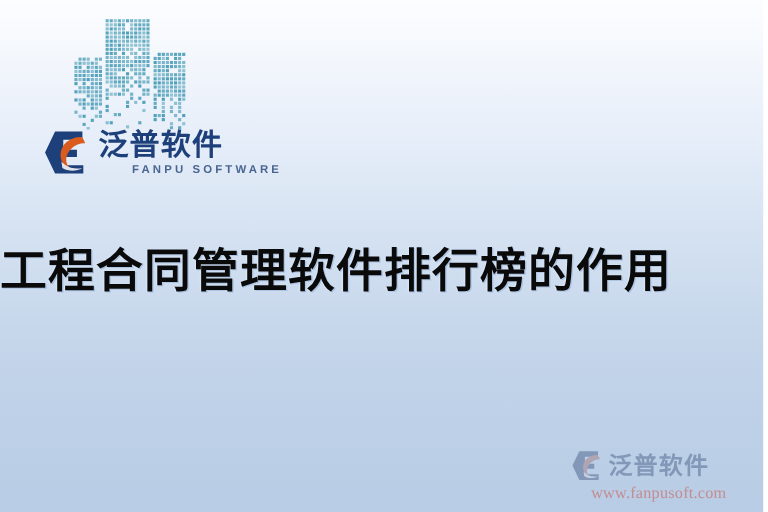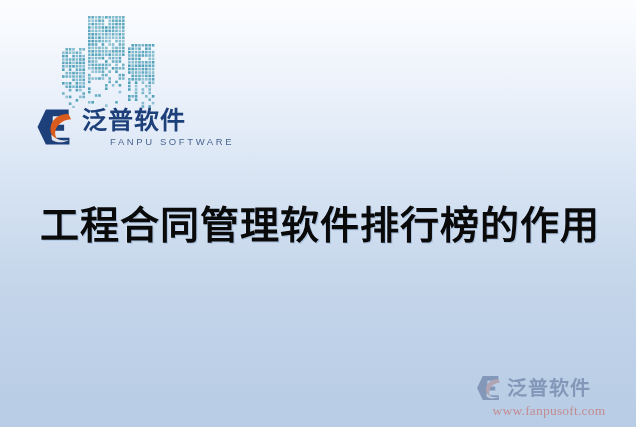--- a/index.html
+++ b/index.html
@@ -56,34 +56,34 @@
   .logo-cn {
     font-size: 25px;
     font-weight: 700;
     color: #1d3f7a;
     letter-spacing: 1px;
     font-family: "DejaVu Sans", "Liberation Sans", sans-serif;
   }
   .logo-en {
     margin-top: 4px;
     font-size: 9.5px;
-    font-weight: 400;
+    font-weight: 700;
     color: #4a6591;
     letter-spacing: 2.6px;
     font-family: "Liberation Sans", sans-serif;
     padding-left: 28px;
   }
 
   
   #headline {
     position: absolute;
     left: 0;
     top: 194px;
     width: 640px;
-    text-align: center;
+    text-align: left;
     font-family: "DejaVu Sans", "Liberation Sans", sans-serif;
     font-size: 39px;
     font-weight: 700;
     color: #0a0a0a;
     letter-spacing: 1px;
     white-space: nowrap;
     text-shadow:
        0 0  2px #cfe0f4,
        1px 1px 0 #9fb9dc,
       -1px 0  1px #dbe7f7;

